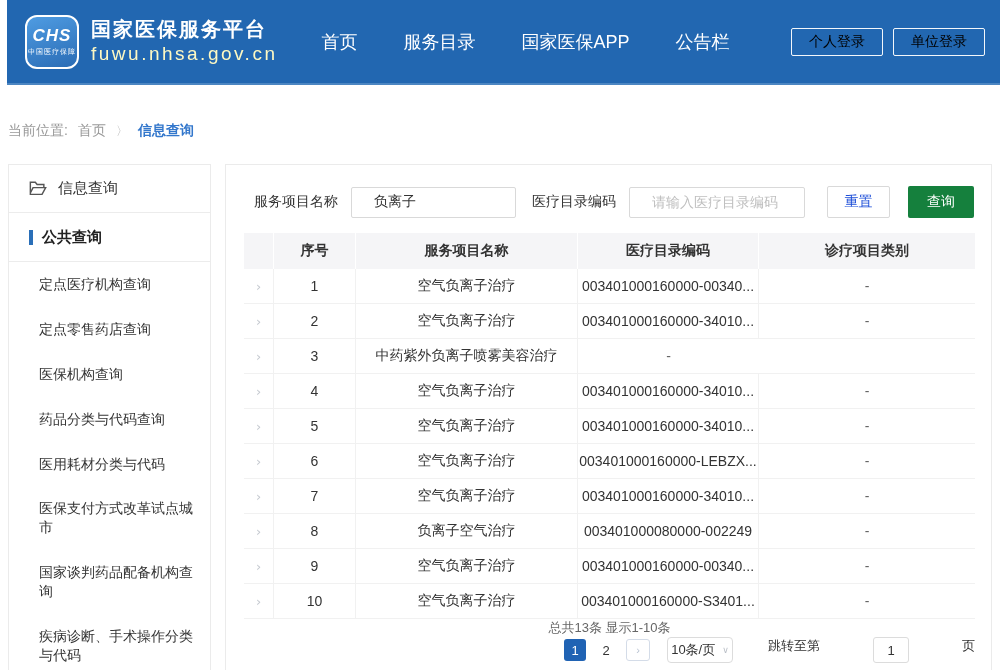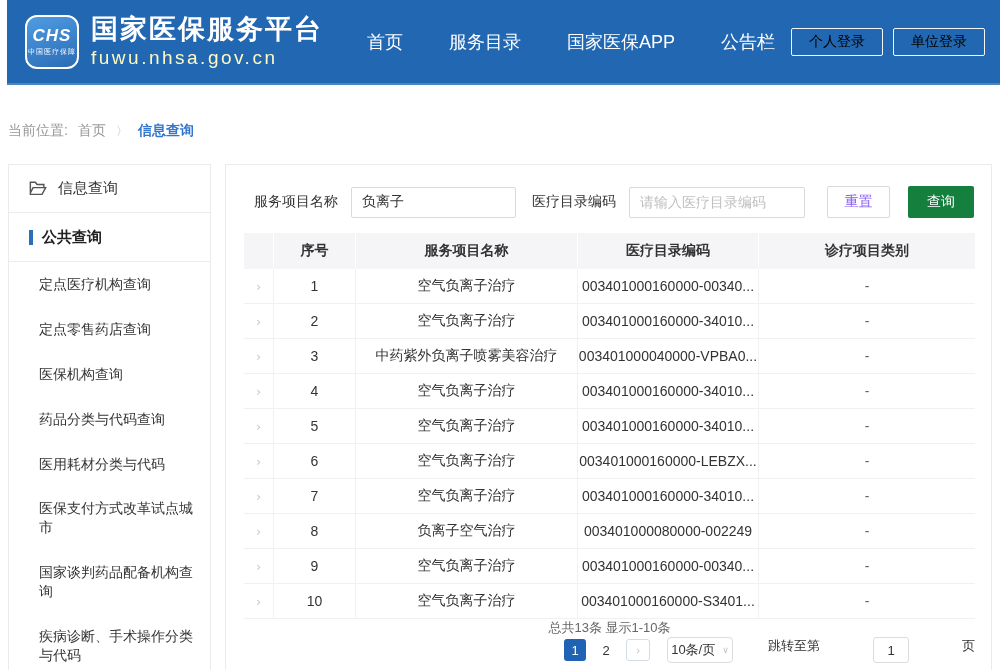--- a/index.html
+++ b/index.html
@@ -8,21 +8,21 @@
 
   
   .top-header { position:absolute; top:0; left:7px; width:1000px; height:85px;
     background:#2267b1; border-bottom:2px solid #4c86c2; display:flex; align-items:center; padding-left:18px; }
   .logo-badge { width:54px; height:54px; border:2px solid #fff; border-radius:12px;
     background:linear-gradient(160deg,#4f9ce2,#2a6cb5); display:flex; flex-direction:column;
     align-items:center; justify-content:center; flex:none; }
   .logo-badge .chs { color:#fff; font-weight:bold; font-style:italic; font-size:17px; letter-spacing:1px; line-height:1; }
   .logo-badge .chs-sub { color:#fff; font-size:7px; margin-top:3px; letter-spacing:1px; white-space:nowrap; }
   .logo-text { margin-left:12px; }
-  .logo-text .site-title { color:#fff; font-size:27px; font-weight:bold; letter-spacing:2px; line-height:1.15; }
+  .logo-text .site-title { color:#fff; font-size:20px; font-weight:bold; letter-spacing:2px; line-height:1.15; }
   .logo-text .site-url { color:#fef9c3; font-size:19px; letter-spacing:2.5px; font-weight:400; margin-top:2px; }
   .main-nav { display:flex; margin-left:44px; gap:46px; }
   .nav-item { color:#fff; font-size:18px; cursor:pointer; white-space:nowrap; }
   .login-group { margin-left:auto; margin-right:22px; display:flex; gap:10px; }
   .login-btn { width:92px; height:28px; border:1px solid rgba(255,255,255,.95); border-radius:2px;
     background:transparent; color:#000000; font-size:14px; display:flex; align-items:center; justify-content:center; cursor:pointer; }
 
   
   .breadcrumb { position:absolute; top:122px; left:8px; display:flex; align-items:center; gap:10px; font-size:14px; }
   .crumb-label { color:#999; }
@@ -41,26 +41,26 @@
   .section-label { font-size:15px; font-weight:bold; color:#222; }
   .side-item { padding:13px 14px 13px 30px; font-size:14px; color:#333; line-height:1.35; cursor:pointer; }
 
   .main-panel { position:absolute; left:225px; top:164px; width:767px; height:540px;
     background:#fff; border:1px solid #ebebeb; }
 
   
   .search-bar { display:flex; align-items:center; padding:21px 17px 0 28px; }
   .search-label { font-size:14px; color:#333; white-space:nowrap; }
   .search-input { width:165px; height:31px; border:1px solid #d9d9d9; border-radius:2px;
-    padding:0 10px; font-size:14px; color:#333; margin-left:13px; outline:none;
+    padding:0 22px; font-size:14px; color:#333; margin-left:13px; outline:none;
     font-family:"Liberation Sans","DejaVu Sans",sans-serif; }
   .search-input::placeholder { color:#bfbfbf; }
   .gap1 { width:16px; } .spacer { flex:1; }
   .reset-btn { width:63px; height:32px; border:1px solid #d9d9d9; border-radius:2px; background:#fff;
-    color:#8b5cf6; font-size:14px; cursor:pointer; margin-right:18px;
+    color:#1d4ed8; font-size:14px; cursor:pointer; margin-right:18px;
     font-family:"Liberation Sans","DejaVu Sans",sans-serif; }
   .query-btn { width:66px; height:32px; border:none; border-radius:2px; background:#15803d;
     color:#fff; font-size:14px; cursor:pointer; font-family:"Liberation Sans","DejaVu Sans",sans-serif; }
 
   
   .data-table { margin:15px 16px 0 18px; }
   .t-row { display:grid; grid-template-columns:30px 82px 222px 181px 1fr; }
   .t-head { background:#f5f5f7; height:36px; }
   .t-head .t-cell { font-weight:bold; color:#333; border-right:1px solid #fff; }
   .t-body-row { height:35px; border-bottom:1px solid #f1f1f1; background:#fff; }
@@ -182,21 +182,20 @@
           <div class="t-cell">空气负离子治疗</div>
           <div class="t-cell">003401000160000-34010...</div>
           <div class="t-cell dash">-</div>
         </div>
         <div class="t-row t-body-row">
           <div class="t-cell">
             <span class="expand-icon">›</span>
           </div>
           <div class="t-cell">3</div>
           <div class="t-cell">中药紫外负离子喷雾美容治疗</div>
-          <div class="t-cell">003401000040000-VPBA0...</div>
           <div class="t-cell dash">-</div>
         </div>
         <div class="t-row t-body-row">
           <div class="t-cell">
             <span class="expand-icon">›</span>
           </div>
           <div class="t-cell">4</div>
           <div class="t-cell">空气负离子治疗</div>
           <div class="t-cell">003401000160000-34010...</div>
           <div class="t-cell dash">-</div>

